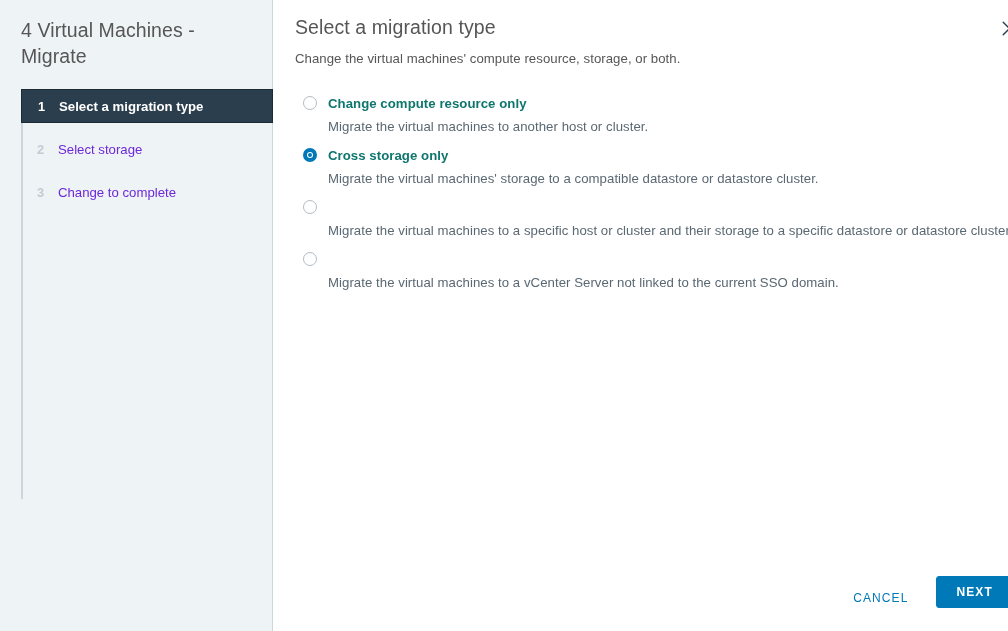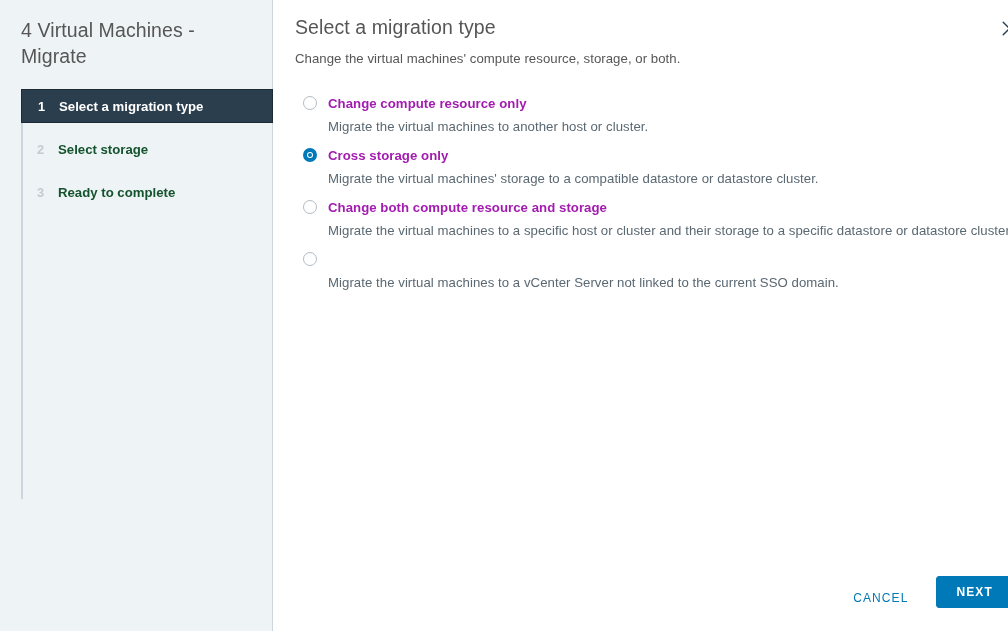--- a/index.html
+++ b/index.html
@@ -82,21 +82,21 @@
     font-weight: 700;
     margin-left: 0;
     margin-right: 0;
     width: 252px;
   }
   .step.active .step-num { color: #ffffff; font-weight: 700; }
   .step.active .step-label { color: #ffffff; font-weight: 700; }
 
   .step.inactive { color: #c2cbd1; }
   .step.inactive .step-num { color: #c2cbd1; font-weight: 600; }
-  .step.inactive .step-label { color: #14532d; font-weight: 700; }
+  .step.inactive .step-label { color: #6d28d9; font-weight: 400; }
 
   
   .content {
     flex: 1 1 auto;
     position: relative;
     background: #ffffff;
     padding: 14px 24px 0 22px;
   }
 
   .close-btn {
@@ -166,21 +166,21 @@
     height: 4px;
     margin-left: -2px;
     margin-top: -2px;
     border-radius: 50%;
     background: #0079b8;
   }
 
   .radio-label {
     font-size: 13.2px;
     font-weight: 600;
-    color: #a21caf;
+    color: #0f766e;
     letter-spacing: 0.05px;
     white-space: nowrap;
   }
 
   .radio-desc {
     font-size: 13.2px;
     color: #5a6872;
     margin: 6px 0 0 25px;
     letter-spacing: 0.05px;
     white-space: nowrap;
@@ -238,21 +238,21 @@
         <span class="step-label">Select a migration type</span>
       </div>
 
       <div class="step inactive">
         <span class="step-num">2</span>
         <span class="step-label">Select storage</span>
       </div>
 
       <div class="step inactive">
         <span class="step-num">3</span>
-        <span class="step-label">Ready to complete</span>
+        <span class="step-label">Change to complete</span>
       </div>
 
     </nav>
   </aside>
 
   <main class="content">
 
     <button class="close-btn">
       <span>
         <svg width="15" height="15" viewBox="0 0 15 15" aria-hidden="true">
@@ -278,21 +278,20 @@
         <div class="radio-row">
           <span class="radio-mark"></span>
           <span class="radio-label">Cross storage only</span>
         </div>
         <div class="radio-desc">Migrate the virtual machines' storage to a compatible datastore or datastore cluster.</div>
       </div>
 
       <div class="radio-option">
         <div class="radio-row">
           <span class="radio-mark"></span>
-          <span class="radio-label">Change both compute resource and storage</span>
         </div>
         <div class="radio-desc">Migrate the virtual machines to a specific host or cluster and their storage to a specific datastore or datastore cluster.</div>
       </div>
 
       <div class="radio-option">
         <div class="radio-row">
           <span class="radio-mark"></span>
         </div>
         <div class="radio-desc">Migrate the virtual machines to a vCenter Server not linked to the current SSO domain.</div>
       </div>

